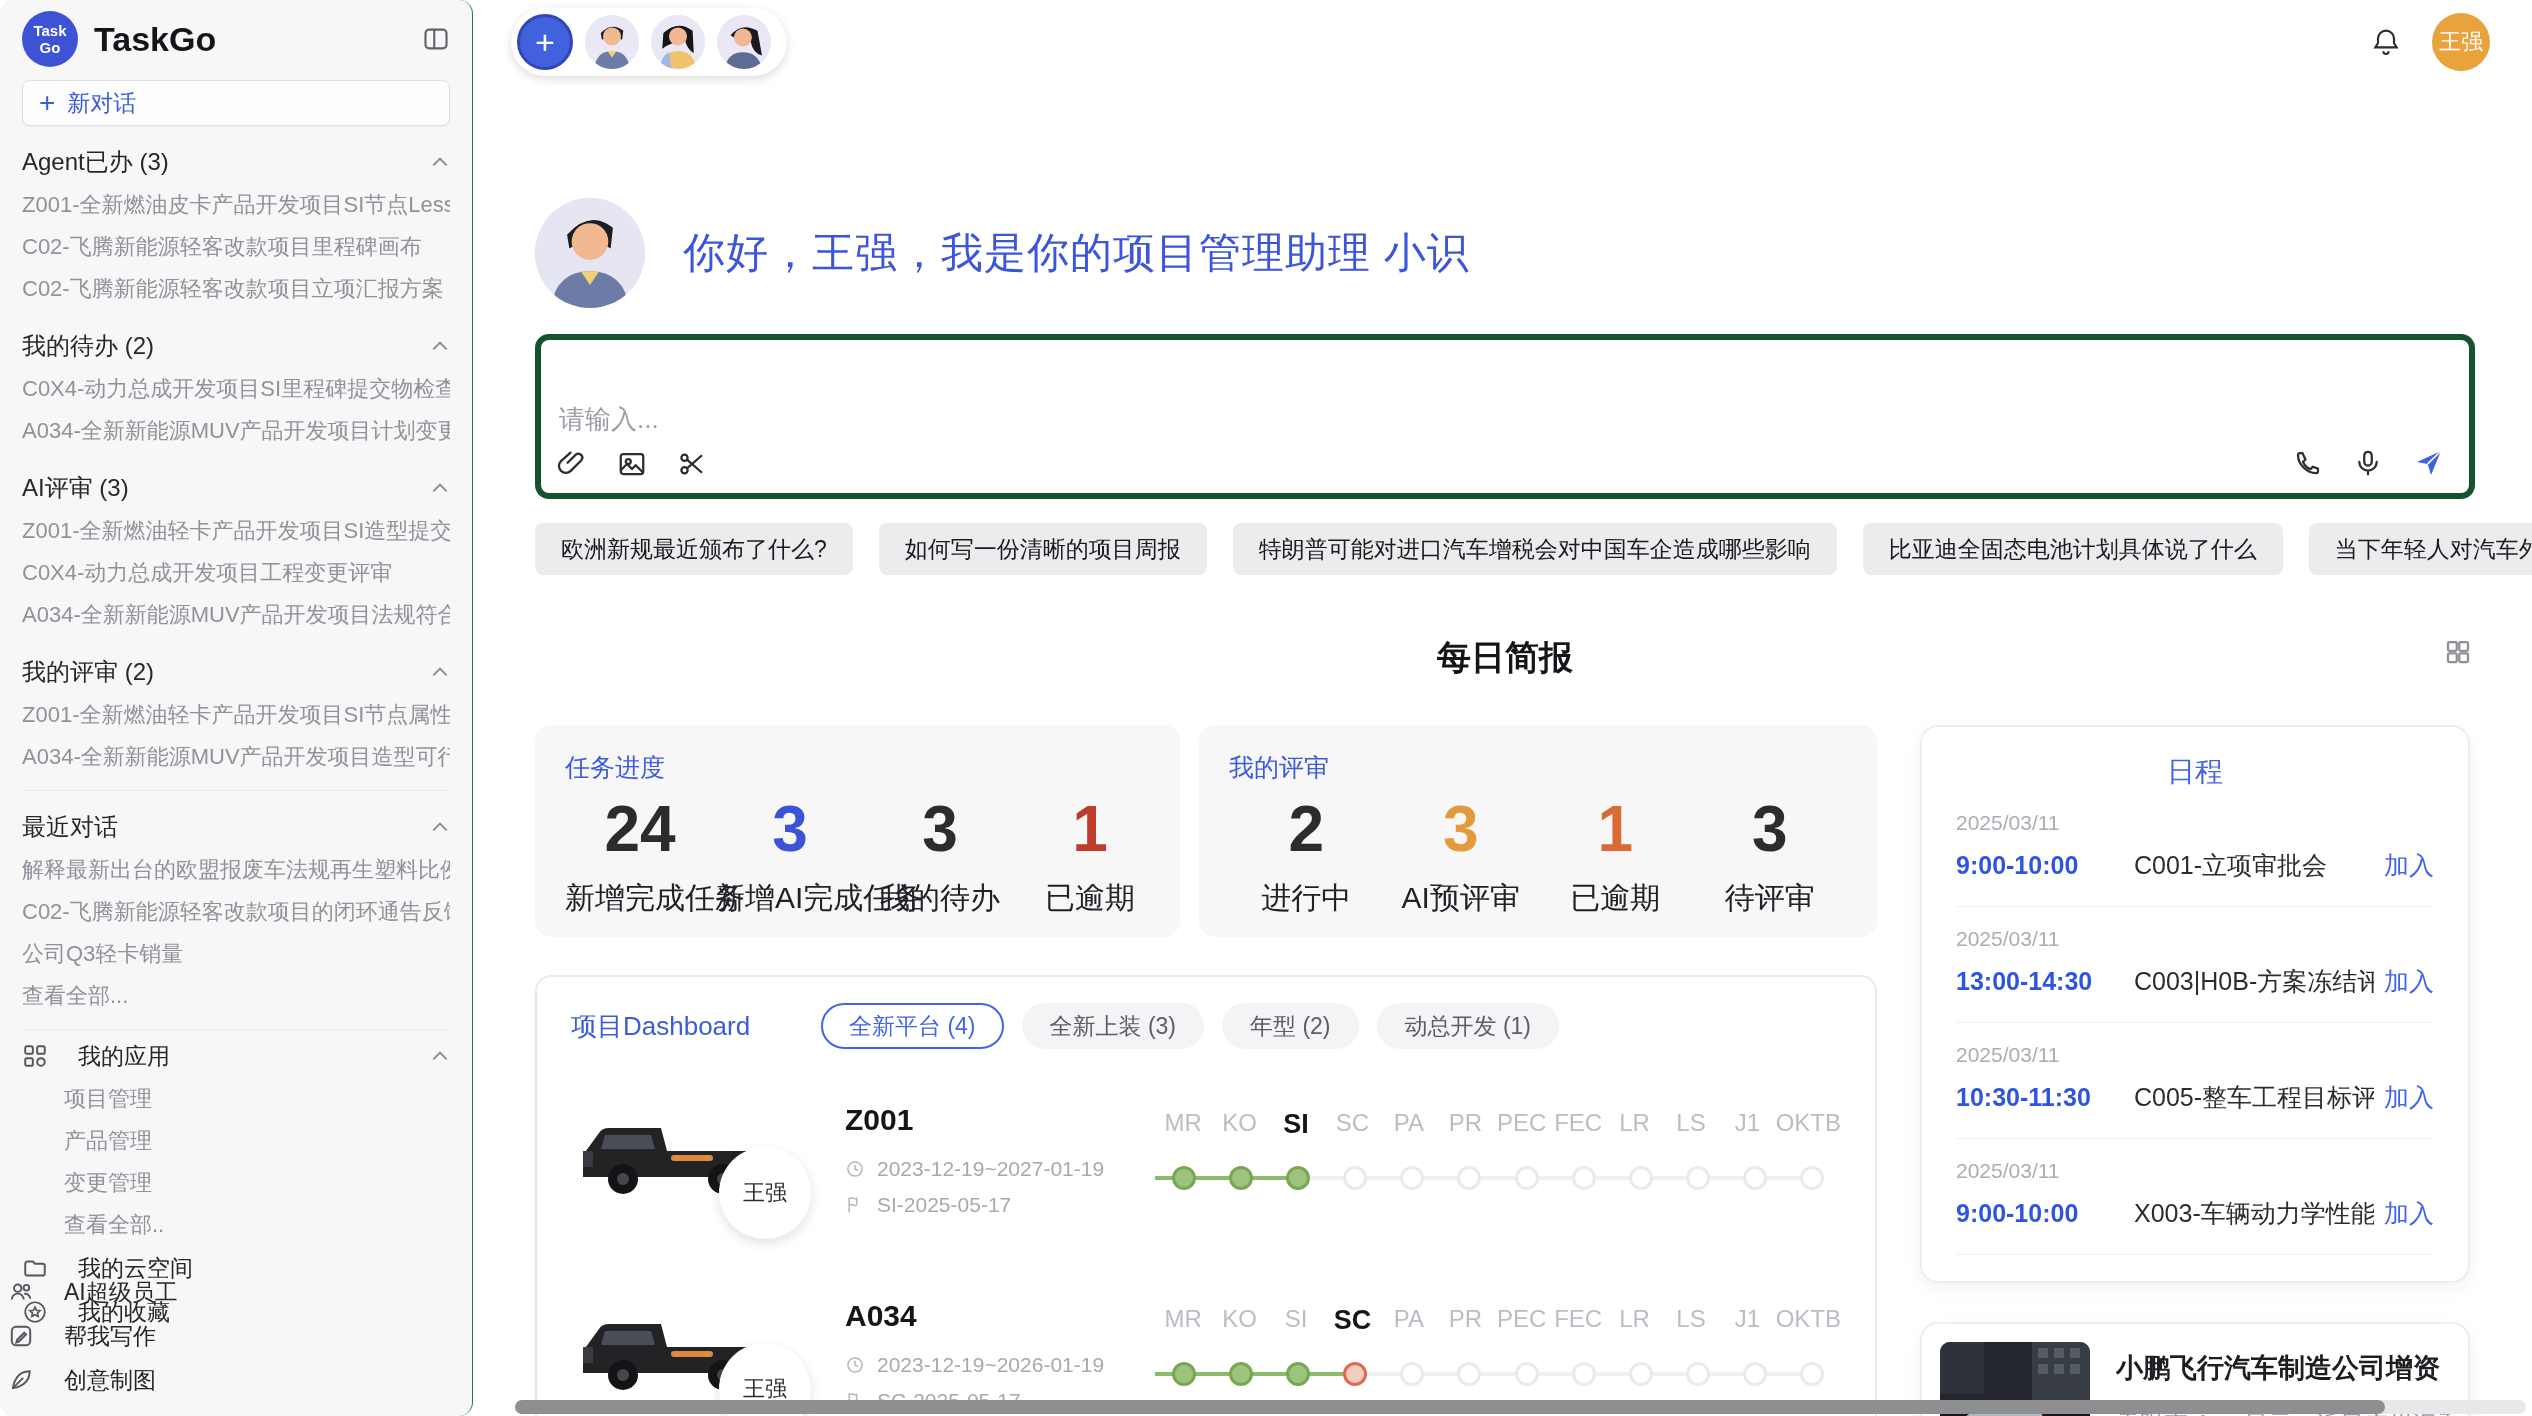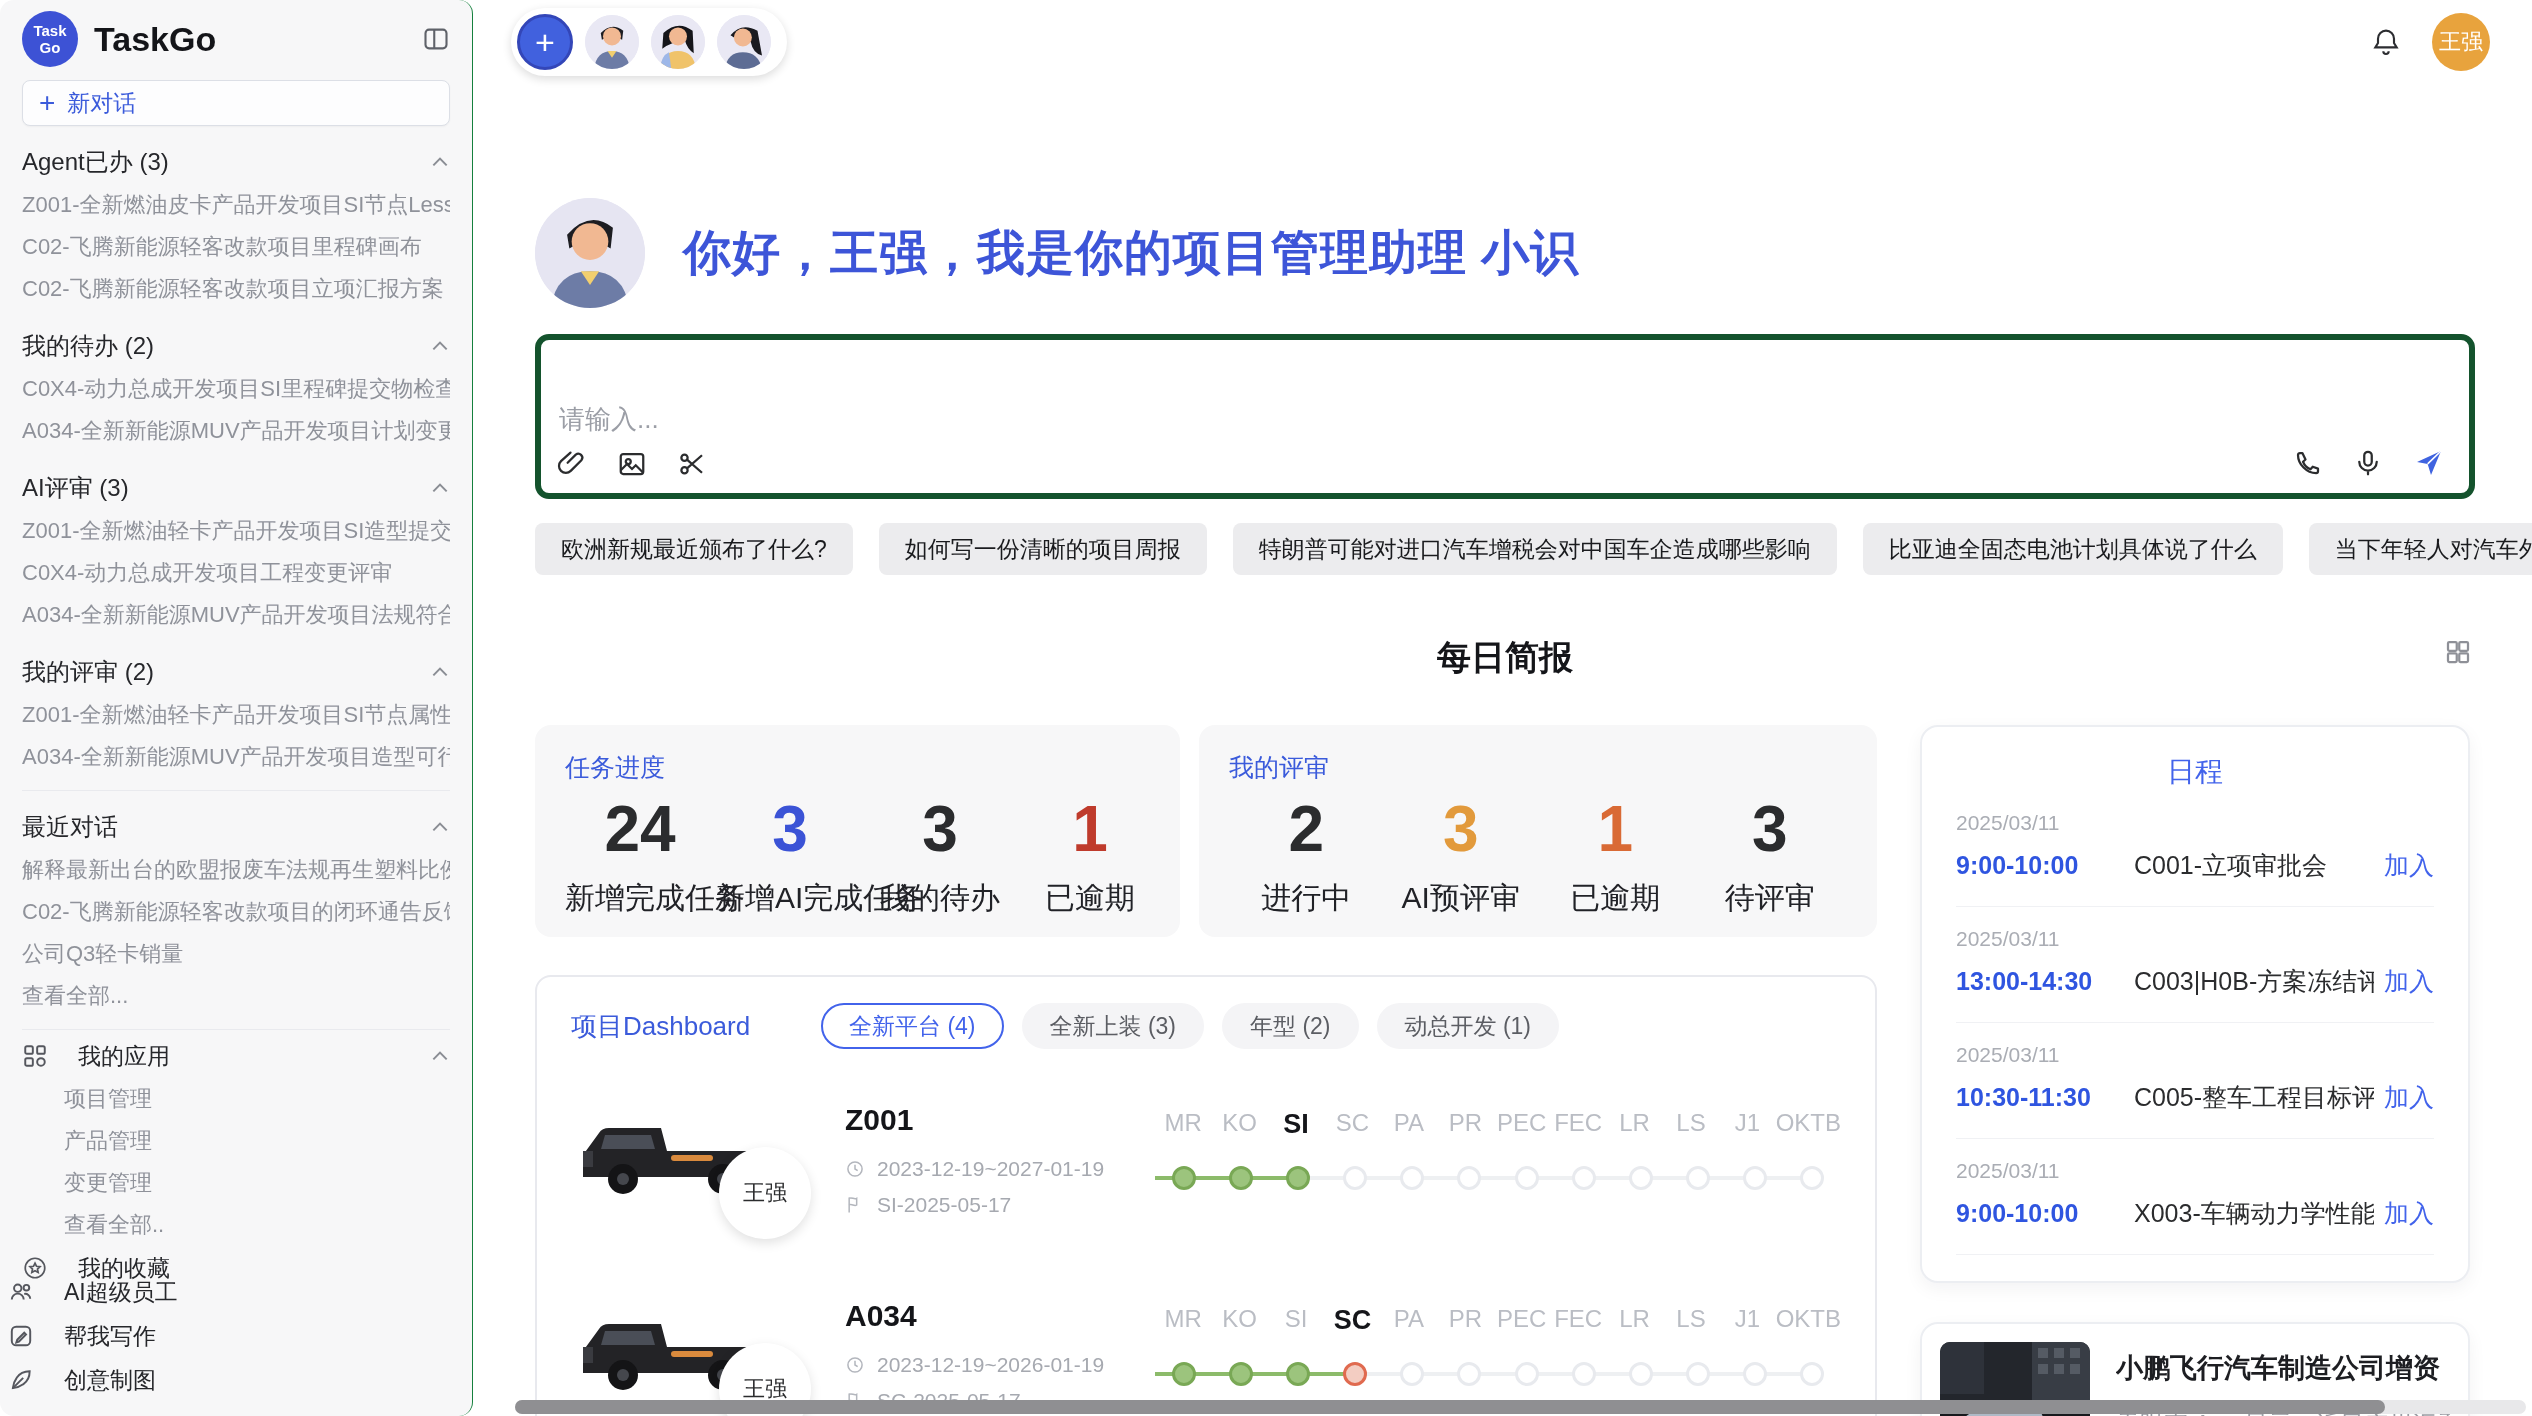--- a/index.html
+++ b/index.html
@@ -31,21 +31,21 @@
   .avatar-pill { display:flex; align-items:center; gap:12px; background:#fff; border-radius:40px; box-shadow:0 3px 10px rgba(0,0,0,.14); padding:6px 16px 6px 6px; }
   .plus-big { width:56px; height:56px; border-radius:50%; background:#4161de; border:3px solid #3346b8; color:#fff; display:flex; align-items:center; justify-content:center; font-size:34px; line-height:1; cursor:pointer; flex:none; }
   .mini-avatar { width:54px; height:54px; border-radius:50%; overflow:hidden; background:#e9e8f4; cursor:pointer; flex:none; }
   .top-right { margin-left:auto; display:flex; align-items:center; gap:30px; }
   .bell { color:#2c2d31; cursor:pointer; }
   .user-avatar { width:58px; height:58px; border-radius:50%; background:#e8a33d; color:#fff; display:flex; align-items:center; justify-content:center; font-size:22px; cursor:pointer; }
 
   .content { padding:0 57px 0 62px; }
   .greet { display:flex; align-items:center; gap:38px; margin-top:122px; }
   .greet-avatar { width:110px; height:110px; border-radius:50%; overflow:hidden; background:#e6e5f2; flex:none; }
-  .greet-text { color:#3d55d8; font-size:48px; font-weight:700; letter-spacing:1px; }
+  .greet-text { color:#3d55d8; font-size:42px; font-weight:400; letter-spacing:1px; }
 
   .composer { margin-top:26px; height:165px; border:6px solid #14532d; border-radius:14px; position:relative; background:#fff; }
   .composer textarea { position:absolute; inset:0; border:none; outline:none; resize:none; background:transparent; font-family:inherit; font-size:26px; color:#2b2c2e; padding:62px 24px 0 18px; }
   .composer textarea::placeholder { color:#9b9ea6; }
   .tools-left { position:absolute; left:16px; bottom:14px; display:flex; gap:30px; align-items:center; }
   .tools-right { position:absolute; right:24px; bottom:14px; display:flex; gap:30px; align-items:center; }
   .tool-ic { color:#2b2c2e; cursor:pointer; }
   .tool-ic.send { color:#3f63e0; }
 
   .chips { display:flex; gap:26px; margin-top:24px; }
@@ -220,20 +220,28 @@
         </svg>
       </span>
   </div>
   <div class="sub-item">项目管理</div>
   <div class="sub-item">产品管理</div>
   <div class="sub-item">变更管理</div>
   <div class="sub-item">查看全部..</div>
 
   <div class="row-item">
     <span class="ric">
+        <svg width="26" height="26" viewBox="0 0 24 24" fill="none" stroke="currentColor" stroke-width="1.8">
+          <path d="M3 8a2 2 0 0 1 2-2h5l2 2h7a2 2 0 0 1 2 2v7a2 2 0 0 1-2 2H5a2 2 0 0 1-2-2Z"></path>
+        </svg>
+      </span>
+    <span>我的云空间</span>
+  </div>
+  <div class="row-item">
+    <span class="ric">
         <svg width="26" height="26" viewBox="0 0 24 24" fill="none" stroke="currentColor" stroke-width="1.6">
           <circle cx="12" cy="12" r="9"></circle>
           <path d="M12 7.5 l1.4 2.9 3.2 .4 -2.3 2.2 .6 3.1 -2.9 -1.5 -2.9 1.5 .6 -3.1 -2.3 -2.2 3.2 -.4 Z"></path>
         </svg>
       </span>
     <span>我的收藏</span>
   </div>
 
   <div class="side-bottom">
     <div class="row-item">

